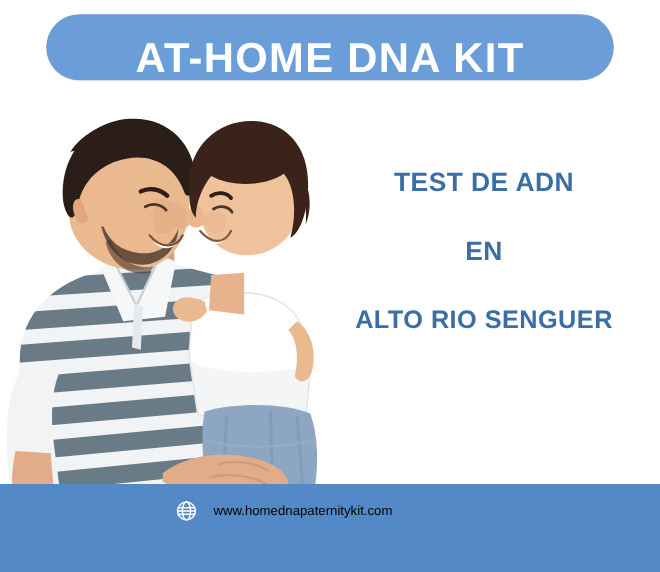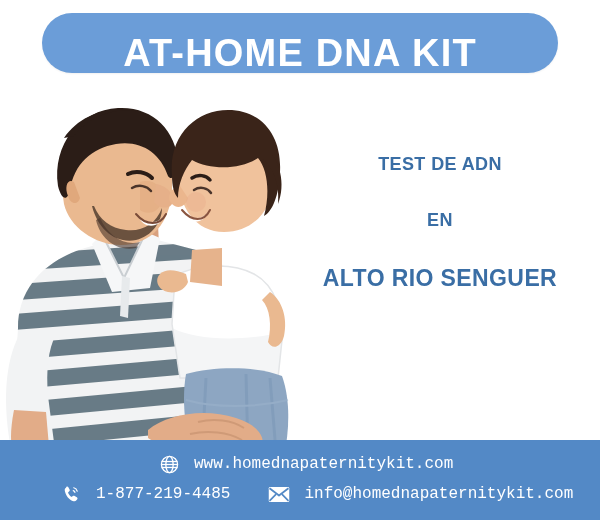--- a/index.html
+++ b/index.html
@@ -61,21 +61,21 @@
   .headline-block {
     position: absolute;
     left: 300px;
     top: 155px;
     width: 280px;
     text-align: center;
   }
   .headline-line {
     color: #3a6ea5;
     font-weight: bold;
-    font-size: 18px;
+    font-size: 24px;
     letter-spacing: 0.4px;
     line-height: 1;
     white-space: nowrap;
     font-family: "Liberation Sans", sans-serif;
   }
   .headline-line.l1 { margin-bottom: 38px; }
   .headline-line.l2 { margin-bottom: 38px; }
   .headline-line.l3 { font-size: 23px; }
 
   
@@ -96,26 +96,26 @@
   }
   .footer-row-web {
     left: 158px;
     top: 13px;
   }
   .footer-row-contact {
     left: 60px;
     top: 43px;
   }
   .footer-text {
-    color: #ffffff;
-    font-size: 16px;
+    color: #000000;
+    font-size: 12px;
     font-weight: normal;
     line-height: 1;
     white-space: nowrap;
-    font-family: Liberation Mono, monospace;
+    font-family: Liberation Sans, sans-serif;
   }
   .ficon {
     display: inline-flex;
     align-items: center;
     justify-content: center;
     width: 22px;
     height: 22px;
     margin-right: 14px;
     flex: 0 0 auto;
   }
@@ -250,37 +250,16 @@
           <circle cx="12" cy="12" r="9.25"></circle>
           <ellipse cx="12" cy="12" rx="4.2" ry="9.25"></ellipse>
           <line x1="2.9" y1="8.6" x2="21.1" y2="8.6"></line>
           <line x1="2.75" y1="12" x2="21.25" y2="12"></line>
           <line x1="2.9" y1="15.4" x2="21.1" y2="15.4"></line>
         </svg>
       </span>
       <span class="footer-text">www.homednapaternitykit.com</span>
     </div>
 
-    <div class="footer-row footer-row-contact">
-      <span class="ficon">
-        <svg width="21" height="21" viewBox="0 0 24 24" fill="none">
-          <path d="M6.3 3.2c.8-.5 1.7-.2 2.1.6l1.4 2.6c.4.7.2 1.5-.4 2l-1.1.9c-.2.2-.3.5-.2.8.5 1.5 1.9 3.4 3.6 4.6.3.2.6.2.8 0l1-.9c.6-.5 1.4-.6 2.1-.2l2.5 1.5c.8.5 1 1.5.5 2.2l-1 1.4c-.7 1-2 1.4-3.2 1-2.6-.8-5-2.6-6.8-4.7C5.8 12.3 4.6 9.8 4.3 7.4c-.2-1.2.4-2.4 1.4-3z" fill="#ffffff"></path>
-          <path d="M14.6 4.3c1.9.5 3.4 2 3.9 3.9" stroke="#ffffff" stroke-width="1.4" stroke-linecap="round" fill="none"></path>
-          <path d="M14 7.6c.9.3 1.6 1 1.9 1.9" stroke="#ffffff" stroke-width="1.4" stroke-linecap="round" fill="none"></path>
-        </svg>
-      </span>
-      <span class="footer-text">1-877-219-4485</span>
-
-      <span class="contact-gap"></span>
-
-      <span class="ficon">
-        <svg width="24" height="19" viewBox="0 0 26 20" fill="none">
-          <rect x="0.9" y="1.1" width="24.2" height="17.8" rx="1.6" fill="#ffffff"></rect>
-          <path d="M1.8 2.6 L13 11.2 L24.2 2.6" stroke="#5389c6" stroke-width="2.1" fill="none" stroke-linejoin="round"></path>
-          <path d="M1.8 17.6 L9.6 9.6 M24.2 17.6 L16.4 9.6" stroke="#5389c6" stroke-width="2" fill="none"></path>
-        </svg>
-      </span>
-      <span class="footer-text">info@homednapaternitykit.com</span>
-    </div>
 
   </div>
 
 </div>
 
 </body></html>

